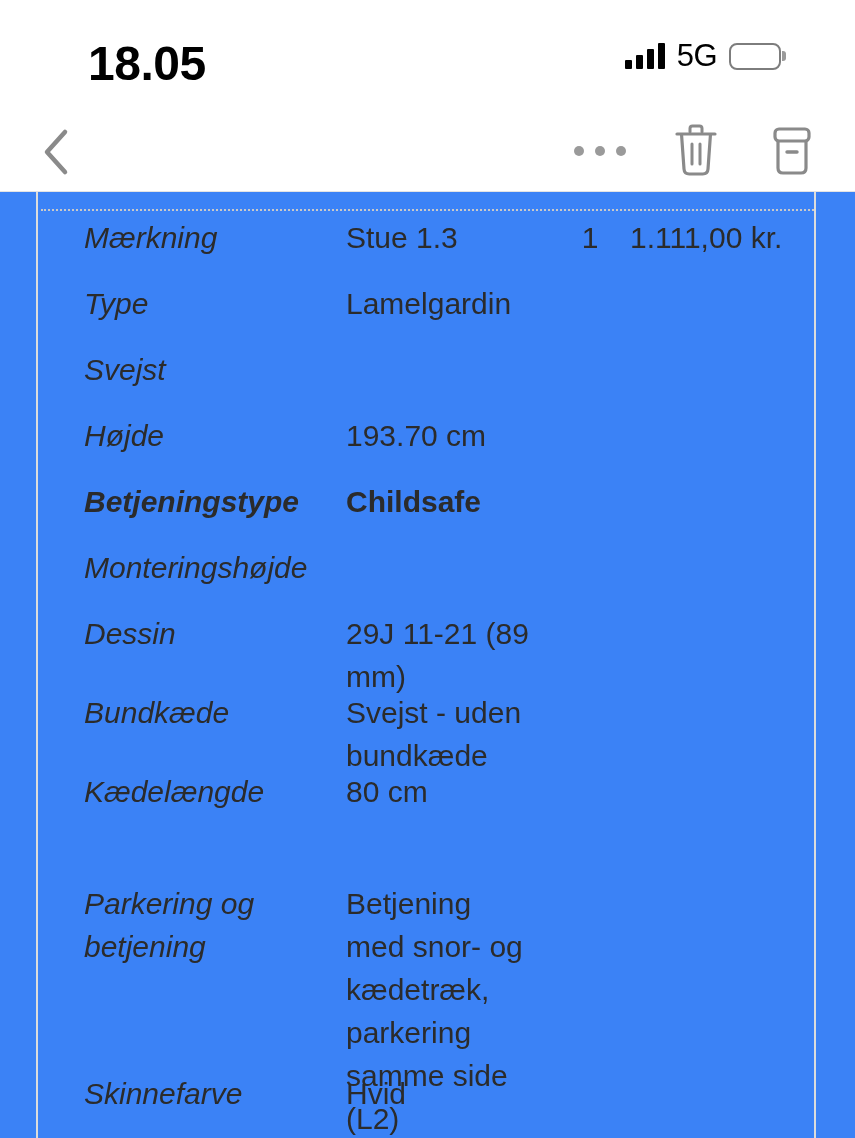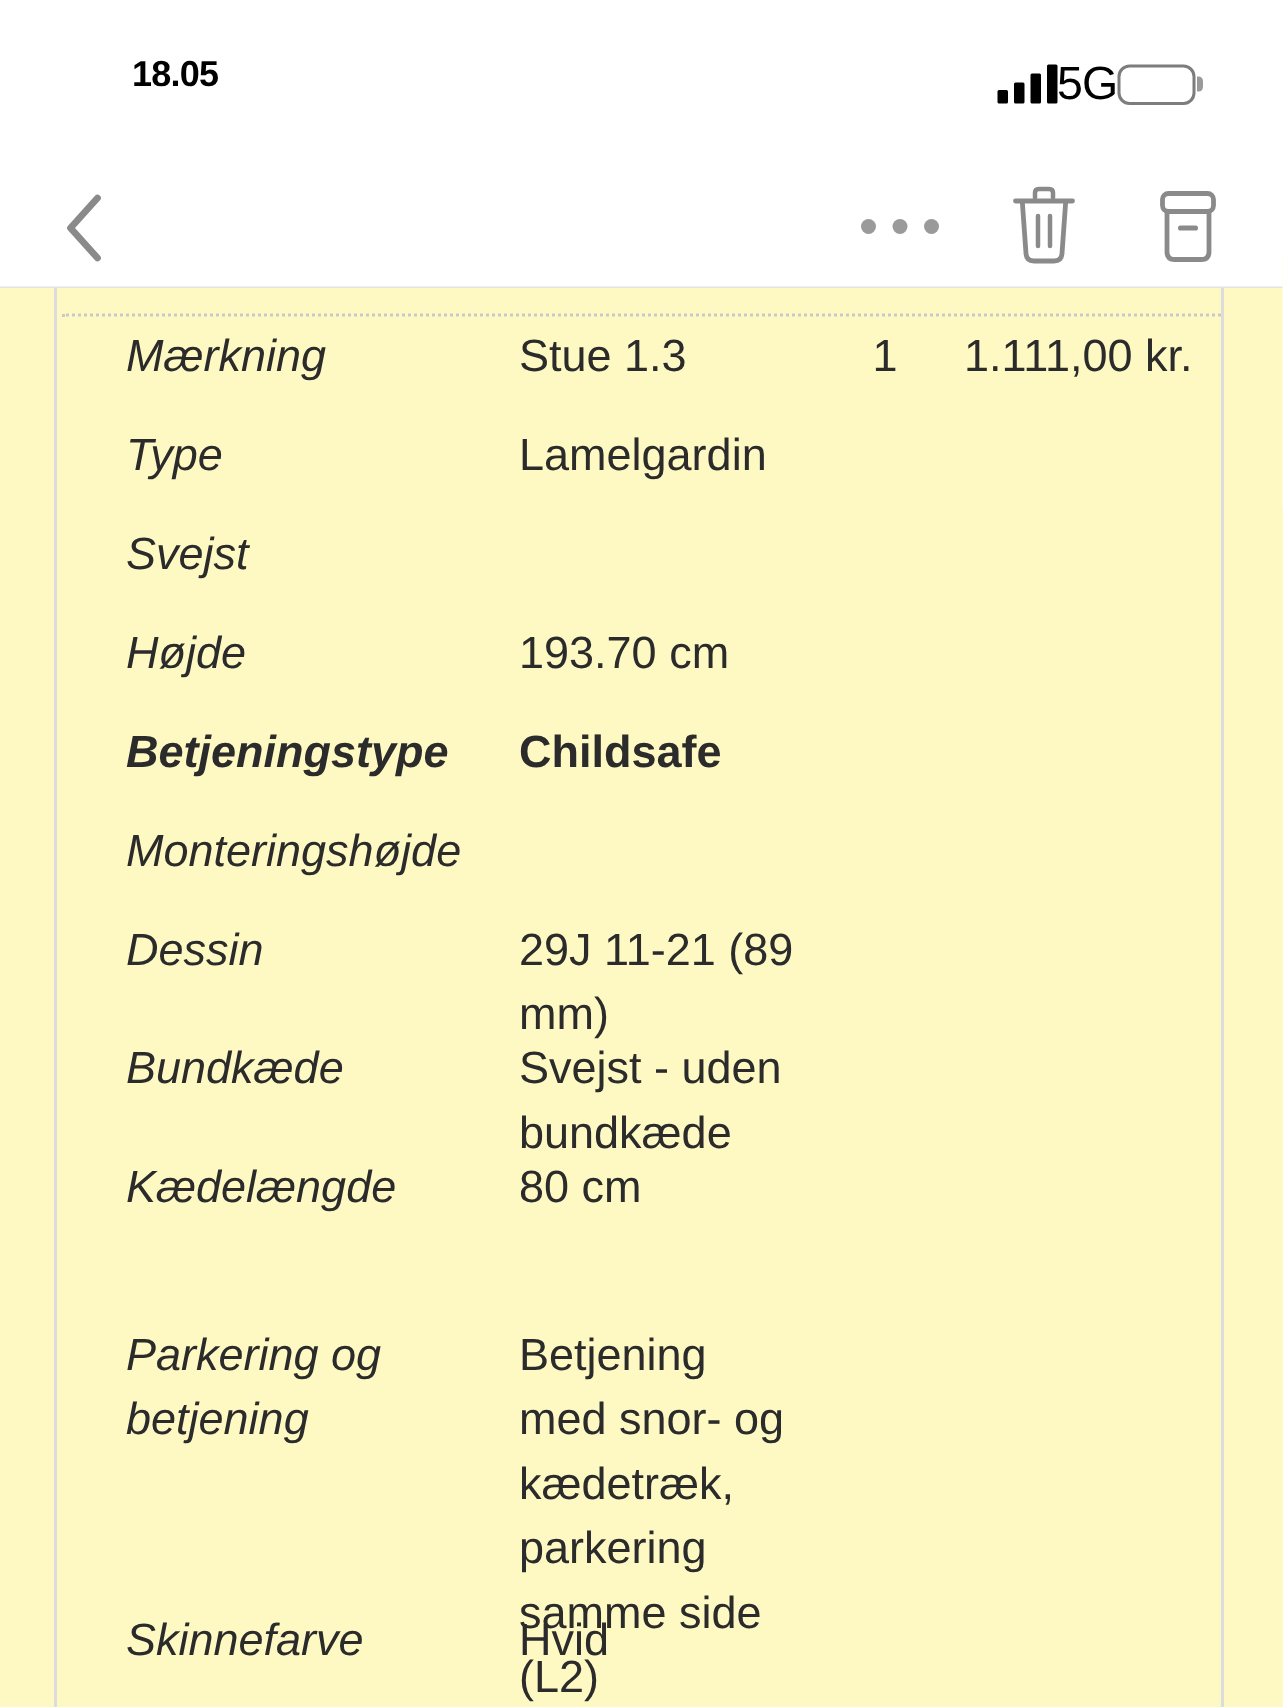--- a/index.html
+++ b/index.html
@@ -18,31 +18,32 @@
   
   .status-bar {
     position: relative;
     height: 110px;
     box-sizing: border-box;
   }
   .status-time {
     position: absolute;
     left: 88px;
     top: 36px;
-    font-size: 24px;
+    font-size: 48px;
     font-weight: bold;
     color: #000000;
     letter-spacing: -0.5px;
   }
   .status-right {
     position: absolute;
-    right: 58px;
+    right: 74px;
     top: 38px;
     display: flex;
     align-items: center;
+    gap: 12px;
     height: 36px;
   }
   .signal-icon {
     display: flex;
     align-items: flex-end;
     gap: 4px;
     height: 26px;
   }
   .signal-icon i {
     display: block;
@@ -131,21 +132,21 @@
     border-radius: 50%;
     background: #9a9a9a;
     display: block;
   }
 
   
   .sheet {
     position: relative;
     height: calc(1138px - 110px - 82px);
     overflow: hidden;
-    background: #fef9c3;
+    background: #3b82f6;
   }
   .sheet-border-left {
     position: absolute;
     left: 36px;
     top: 0;
     bottom: 0;
     width: 1.5px;
     background: #dcdcdc;
   }
   .sheet-border-right {
@@ -198,21 +199,20 @@
     width: 60px;
     text-align: center;
     font-size: 30px;
     line-height: 43px;
     color: #2b2b2b;
   }
   .cell-price {
     position: absolute;
     left: 630px;
     width: 165px;
-    text-align: right;
     font-size: 30px;
     line-height: 43px;
     color: #2b2b2b;
   }
 </style>
 </head>
 <body>
 
 <div class="status-bar">
   <div class="status-time">18.05</div>

